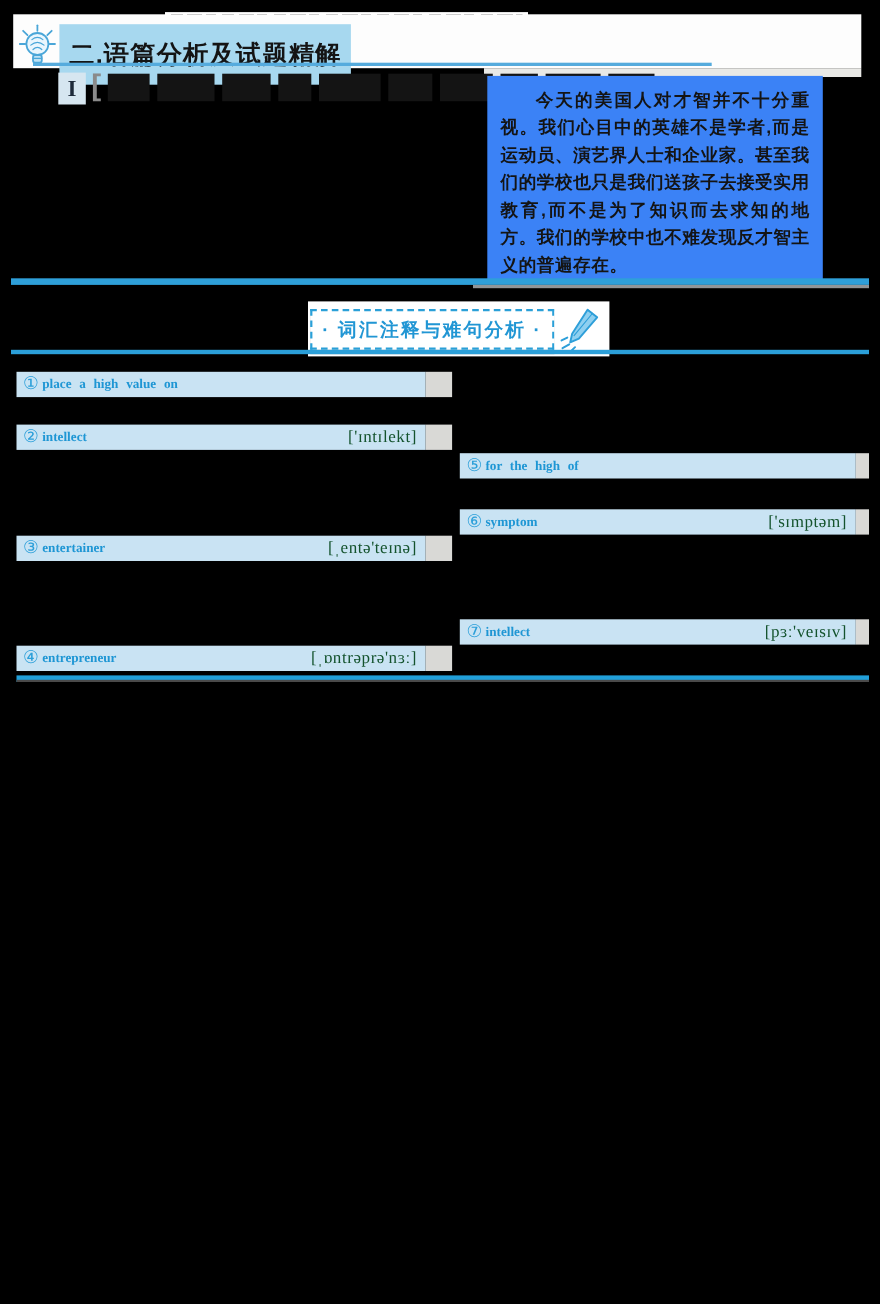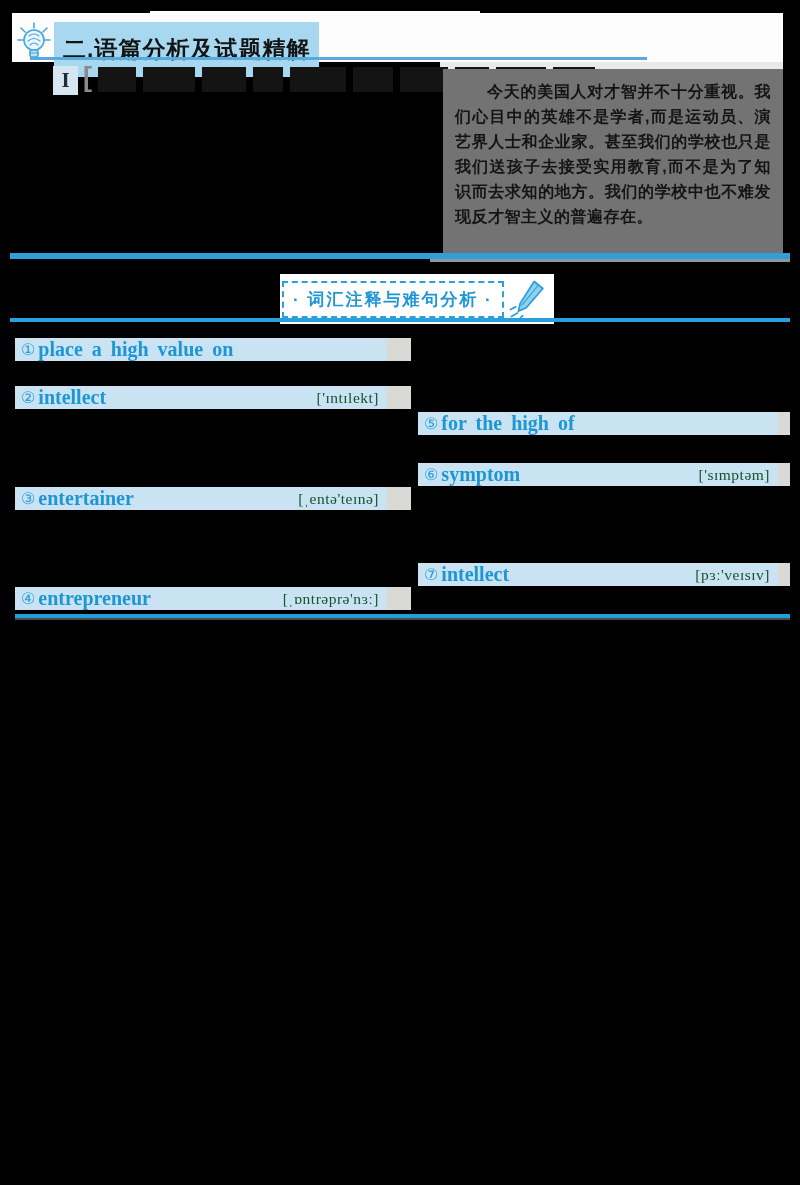--- a/index.html
+++ b/index.html
@@ -32,21 +32,21 @@
     position:absolute; left:53px; top:66px; width:25px; height:29px; background:#d6e6f0;
     color:#1d2a3a; font-family:"Liberation Serif", serif; font-weight:bold; font-size:21px;
     display:flex; align-items:center; justify-content:center;
   }
   .bracket { position:absolute; left:83px; top:62px; color:#8a8a8a; font-size:27px; font-weight:bold; }
   .ghost-row { position:absolute; left:98px; top:67px; height:25px; display:flex; gap:7px; }
   .ghost-row i { display:block; height:25px; background:#141414; }
 
   
   .trans-box {
-    position:absolute; left:443px; top:69px; width:340px; height:186px; background:#737373;
+    position:absolute; left:443px; top:69px; width:305px; height:186px; background:#3b82f6;
     padding:10px 12px 0 12px; overflow:hidden;
   }
   .trans-box p {
     color:#141414; font-weight:bold; font-size:16px; line-height:25px;
     letter-spacing:0.5px; text-indent:2em; text-align:justify;
   }
 
   
   .bar1-blue { position:absolute; left:10px; top:253px; width:780px; height:6px; background:#2e9fd9; }
   .bar1-gray { position:absolute; left:430px; top:259px; width:360px; height:3px; background:#8f9598; }
@@ -71,21 +71,21 @@
     padding:0 8px 0 6px;
   }
   .vocab-bar::after { content:""; position:absolute; top:0; height:23px; background:#d9d9d6; }
   .vocab-bar.colL { left:15px; width:372px; }
   .vocab-bar.colL::after { right:-24px; width:24px; }
   .vocab-bar.colR { left:418px; width:360px; }
   .vocab-bar.colR::after { right:-12px; width:12px; }
   .v-num { color:#2b9fd9; font-size:16px; line-height:1; }
   .v-word {
     color:#1e96d4; font-family:"Liberation Serif", serif; font-weight:bold;
-    font-size:20px; margin-left:3px; word-spacing:4px; white-space:nowrap;
+    font-size:12px; margin-left:3px; word-spacing:4px; white-space:nowrap;
   }
   .v-phon {
     margin-left:auto; color:#14532d; font-family:"Liberation Serif", serif;
     font-size:15.5px; letter-spacing:0.5px; white-space:nowrap;
   }
   .p1 { top:338px; } .p2 { top:386px; } .p3 { top:487px; } .p4 { top:587px; }
   .p5 { top:412px; } .p6 { top:463px; } .p7 { top:563px; }
 </style>
 </head>
 <body>

